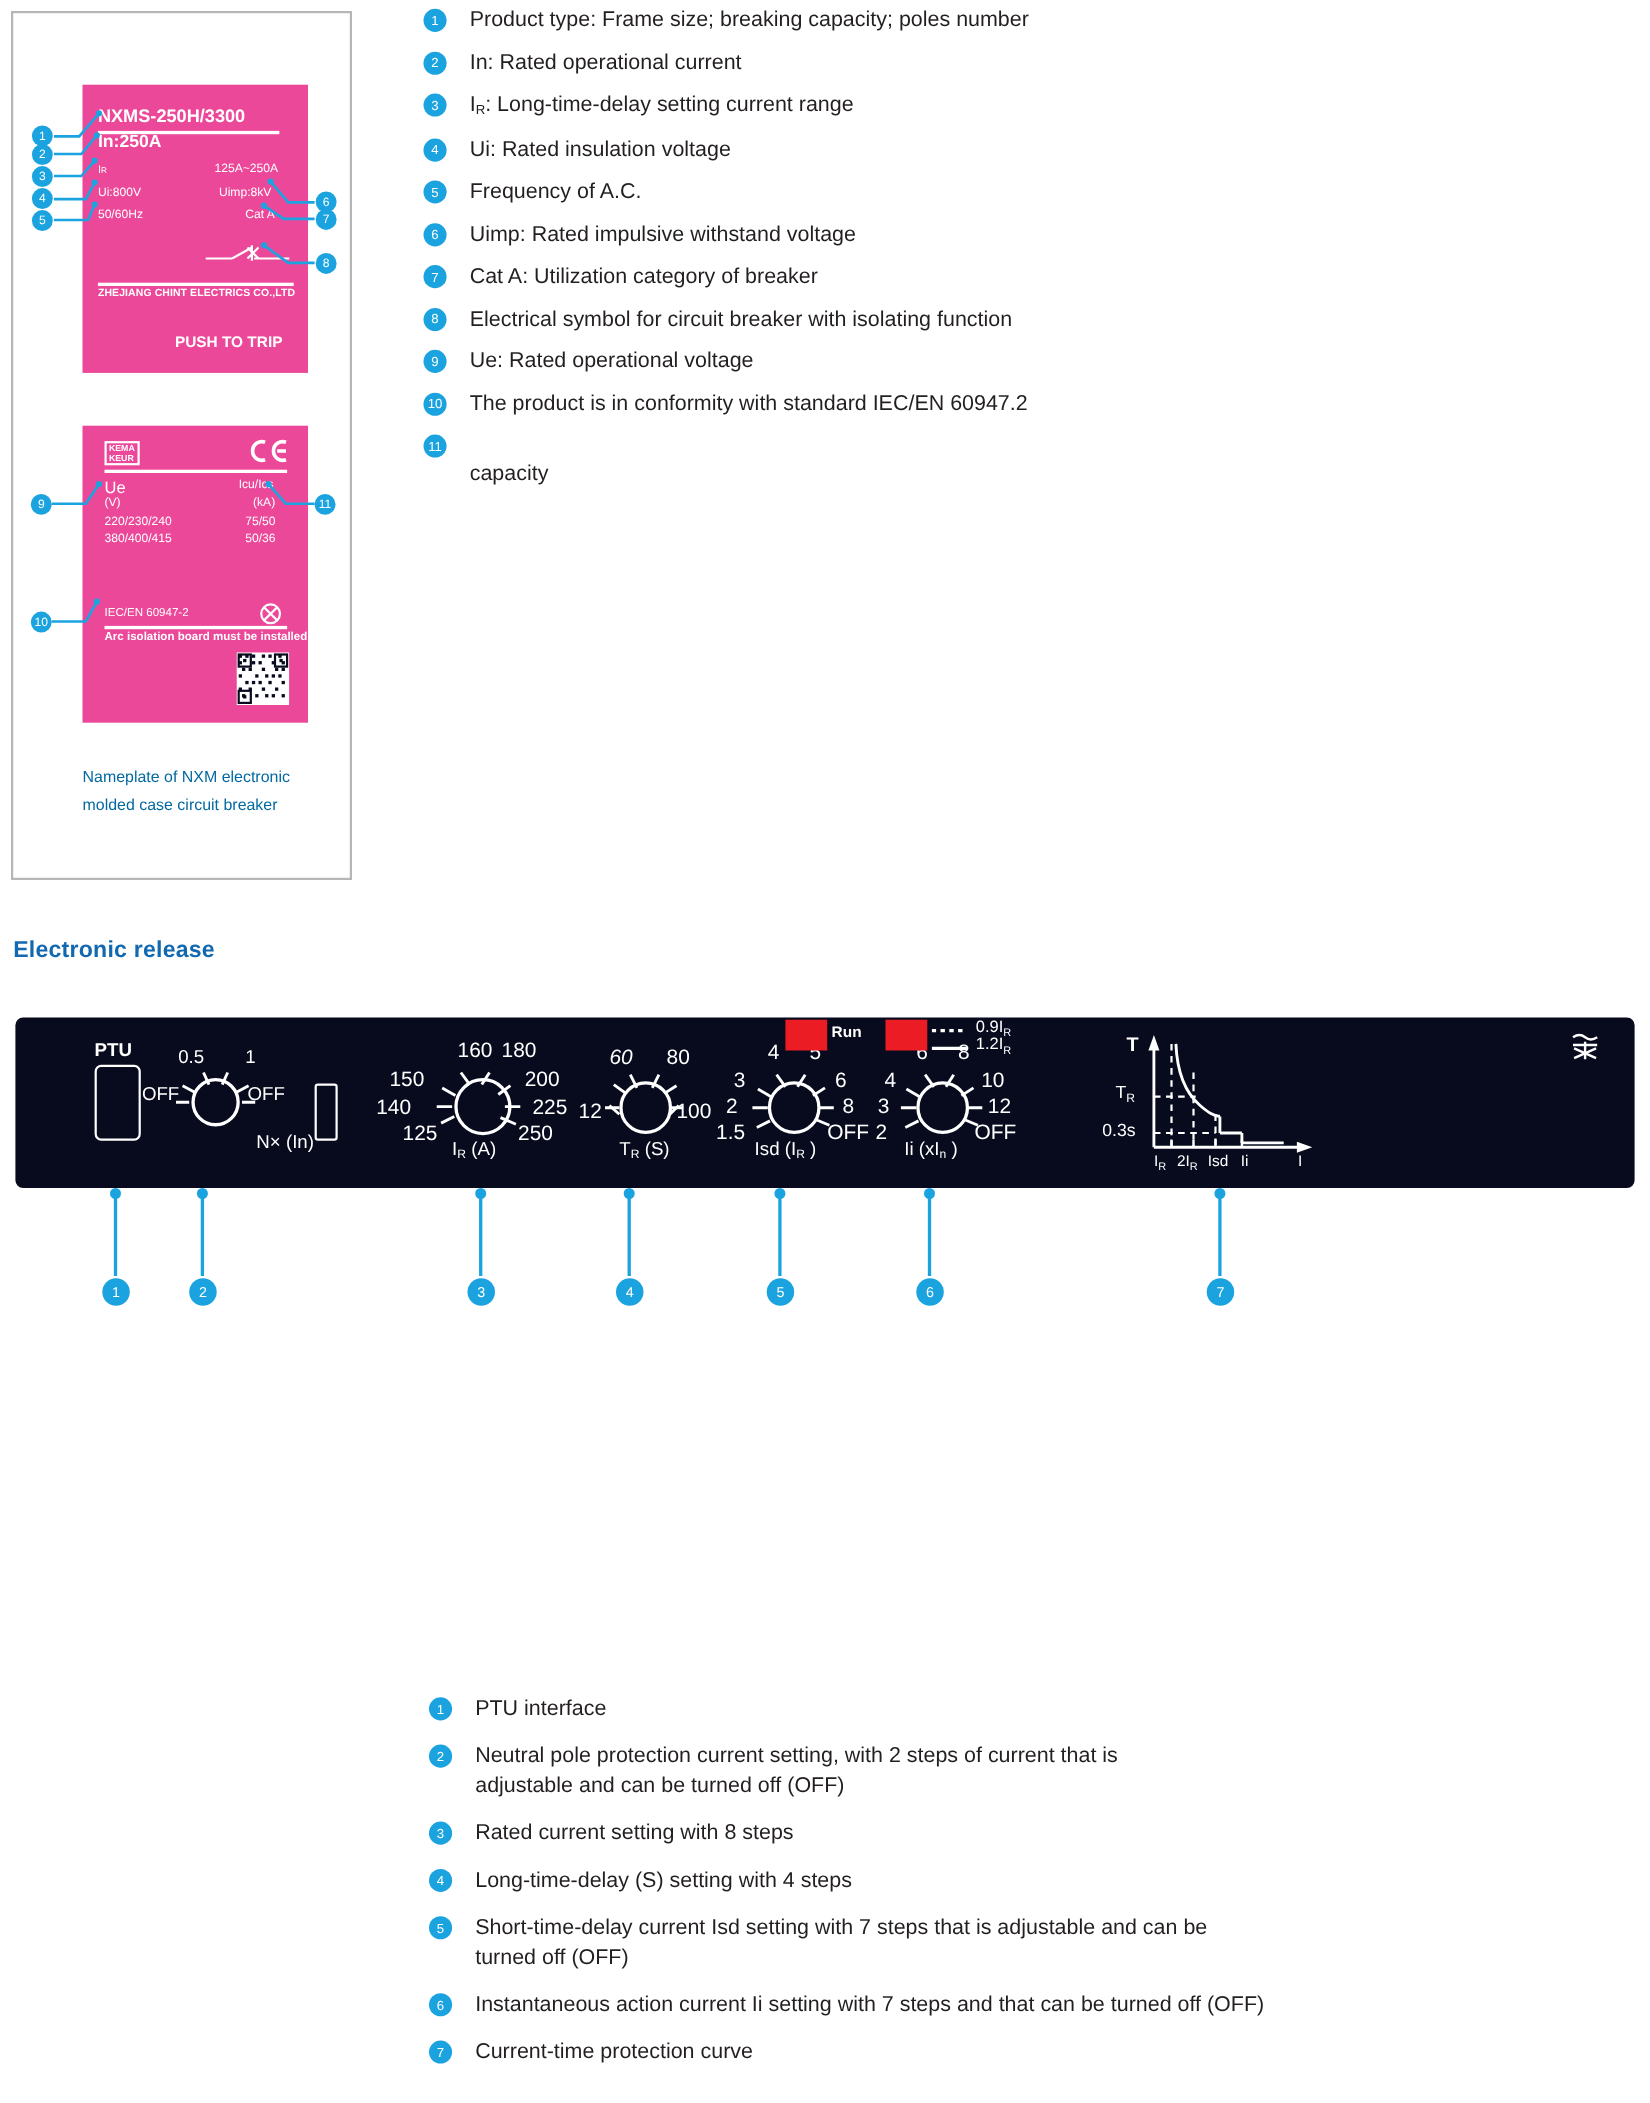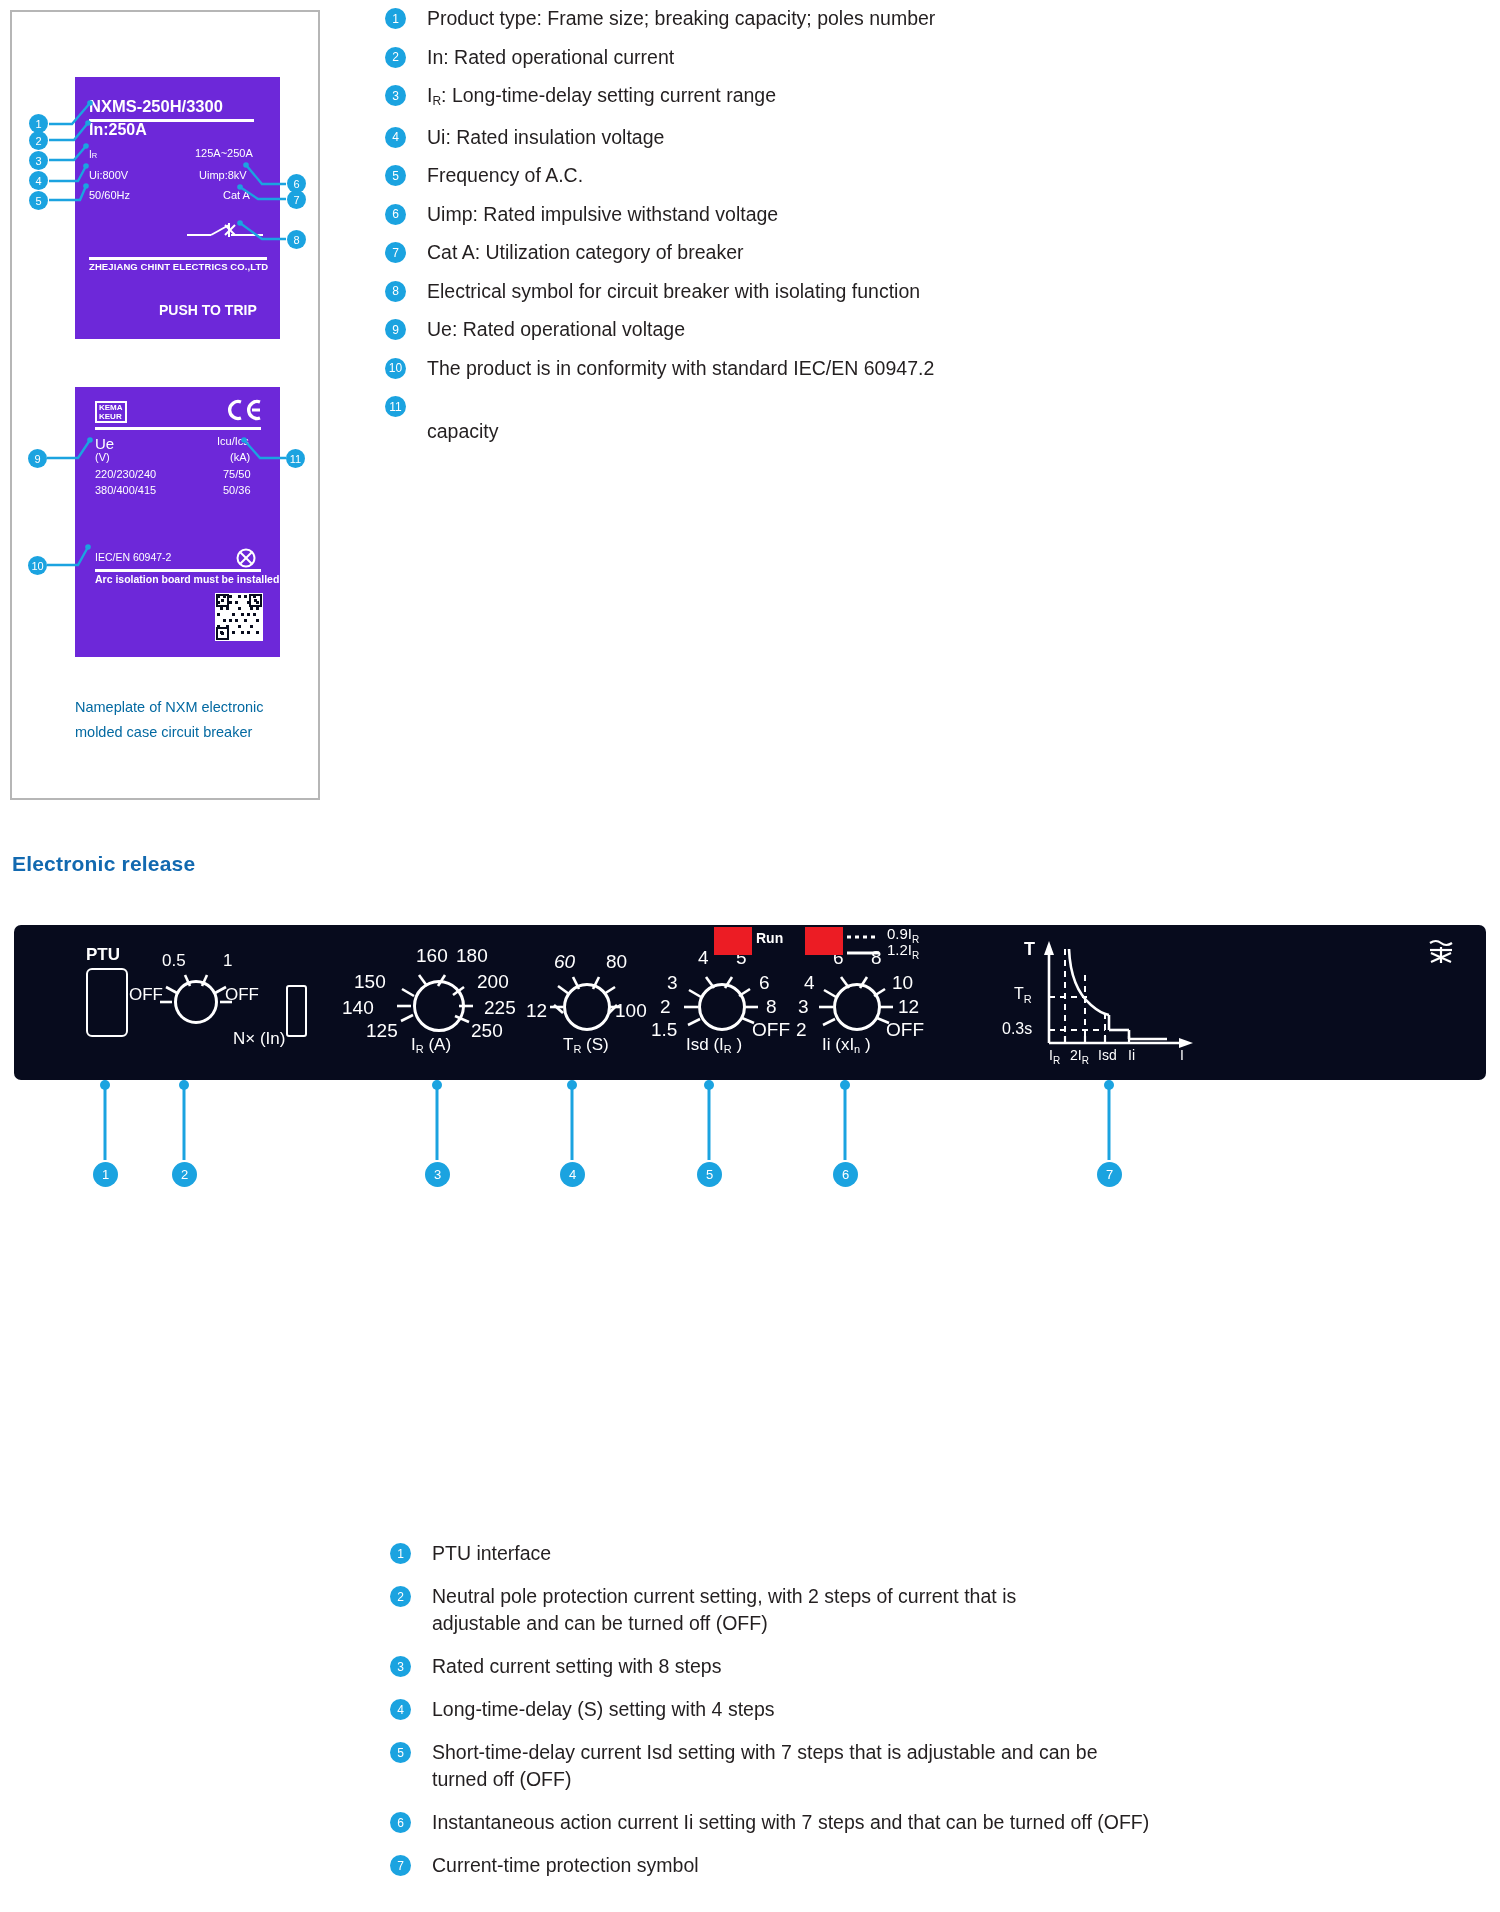--- a/index.html
+++ b/index.html
@@ -11,21 +11,21 @@
     background:#1ba3e0;color:#fff;border-radius:50%;
     font-family:"Liberation Sans",sans-serif;font-weight:400;
     flex:0 0 auto;
   }
 
   
   #nameplate-panel{
     position:absolute;left:10px;top:10px;width:310px;height:790px;
     border:2px solid #b6b6b6;background:#fff;box-sizing:border-box;
   }
-  .plate{position:absolute;background:#6d28d9;}
+  .plate{position:absolute;background:#ec4899;}
   #plate-top{left:63px;top:65px;width:205px;height:262px;}
   #plate-bottom{left:63px;top:375px;width:205px;height:270px;}
 
   .plate-txt{position:absolute;color:#fff;white-space:nowrap;font-family:"Liberation Sans",sans-serif;}
   .rule{position:absolute;background:#fff;height:3px;}
 
   #plate-caption{
     position:absolute;left:63px;top:683px;width:235px;
     font-size:14.5px;line-height:25px;color:#0369a1;
   }
@@ -548,15 +548,15 @@
     </span>
   </div>
 
   <div class="leg2-row">
     <span class="num-badge">6</span>
     <span class="leg2-txt">Instantaneous action current Ii setting with 7 steps and that can be turned off (OFF)</span>
   </div>
 
   <div class="leg2-row">
     <span class="num-badge">7</span>
-    <span class="leg2-txt">Current-time protection symbol</span>
+    <span class="leg2-txt">Current-time protection curve</span>
   </div>
 </div>
 
 </body></html>

